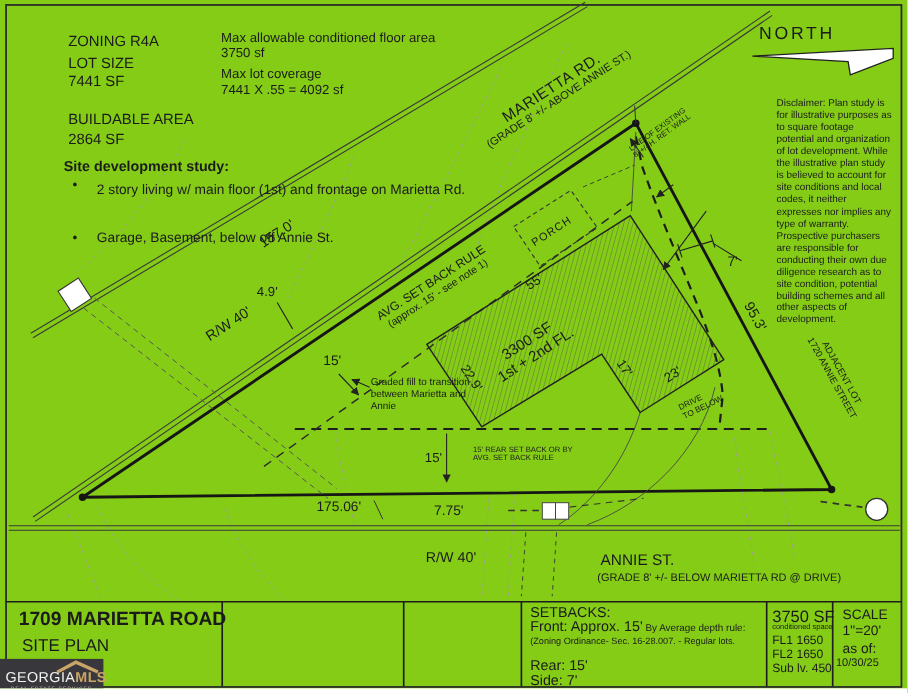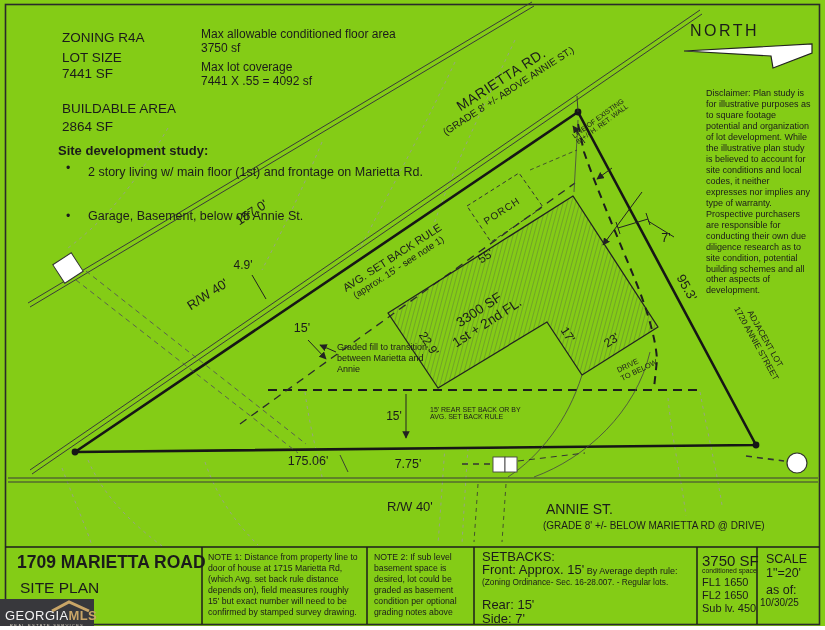--- a/index.html
+++ b/index.html
@@ -188,22 +188,20 @@
 <div class="lbl c" style="left:394px;top:417px;font-size:12px;">15'</div>
 <div class="lbl c" style="left:308px;top:461px;font-size:12.5px;">175.06'</div>
 <div class="lbl c" style="left:408px;top:464px;font-size:12.5px;">7.75'</div>
 <div class="lbl" style="left:387px;top:500px;font-size:13px;">R/W 40'</div>
 <div class="lbl" style="left:546px;top:501px;font-size:14px;">ANNIE ST.</div>
 <div class="lbl" style="left:543px;top:520px;font-size:10px;">(GRADE 8' +/- BELOW MARIETTA RD @ DRIVE)</div>
 
 <div class="lbl bold" style="left:17px;top:552px;font-size:17.5px;">1709 MARIETTA ROAD</div>
 <div class="lbl" style="left:20px;top:579px;font-size:15.5px;">SITE PLAN</div>
 
-<div class="blk" style="left:208px;top:552px;width:153px;font-size:8.7px;line-height:1.27;">NOTE 1: Distance from property line to door of house at 1715 Marietta Rd, (which Avg. set back rule distance depends on), field measures roughly 15' but exact number will need to be confirmed by stamped survey drawing.</div>
-<div class="blk" style="left:374px;top:552px;width:94px;font-size:8.7px;line-height:1.27;">NOTE 2: If sub level basement space is desired, lot could be graded as basement condition per optional grading notes above</div>
 
 <div class="lbl" style="left:482px;top:550px;font-size:13px;">SETBACKS:</div>
 <div class="lbl" style="left:482px;top:563px;font-size:13px;"><span>Front: Approx. 15'</span><span style="font-size:9px;"> By Average depth rule:</span></div>
 <div class="lbl" style="left:482px;top:578px;font-size:8.3px;">(Zoning Ordinance- Sec. 16-28.007. - Regular lots.</div>
 <div class="lbl" style="left:482px;top:598px;font-size:13px;">Rear: 15'</div>
 <div class="lbl" style="left:482px;top:612px;font-size:13px;">Side: 7'</div>
 
 <div class="lbl" style="left:702px;top:552px;font-size:15px;">3750 SF</div>
 <div class="lbl" style="left:702px;top:567px;font-size:6.8px;">conditioned space</div>
 <div class="lbl" style="left:702px;top:576px;font-size:11px;text-align:right;">FL1 1650</div>

